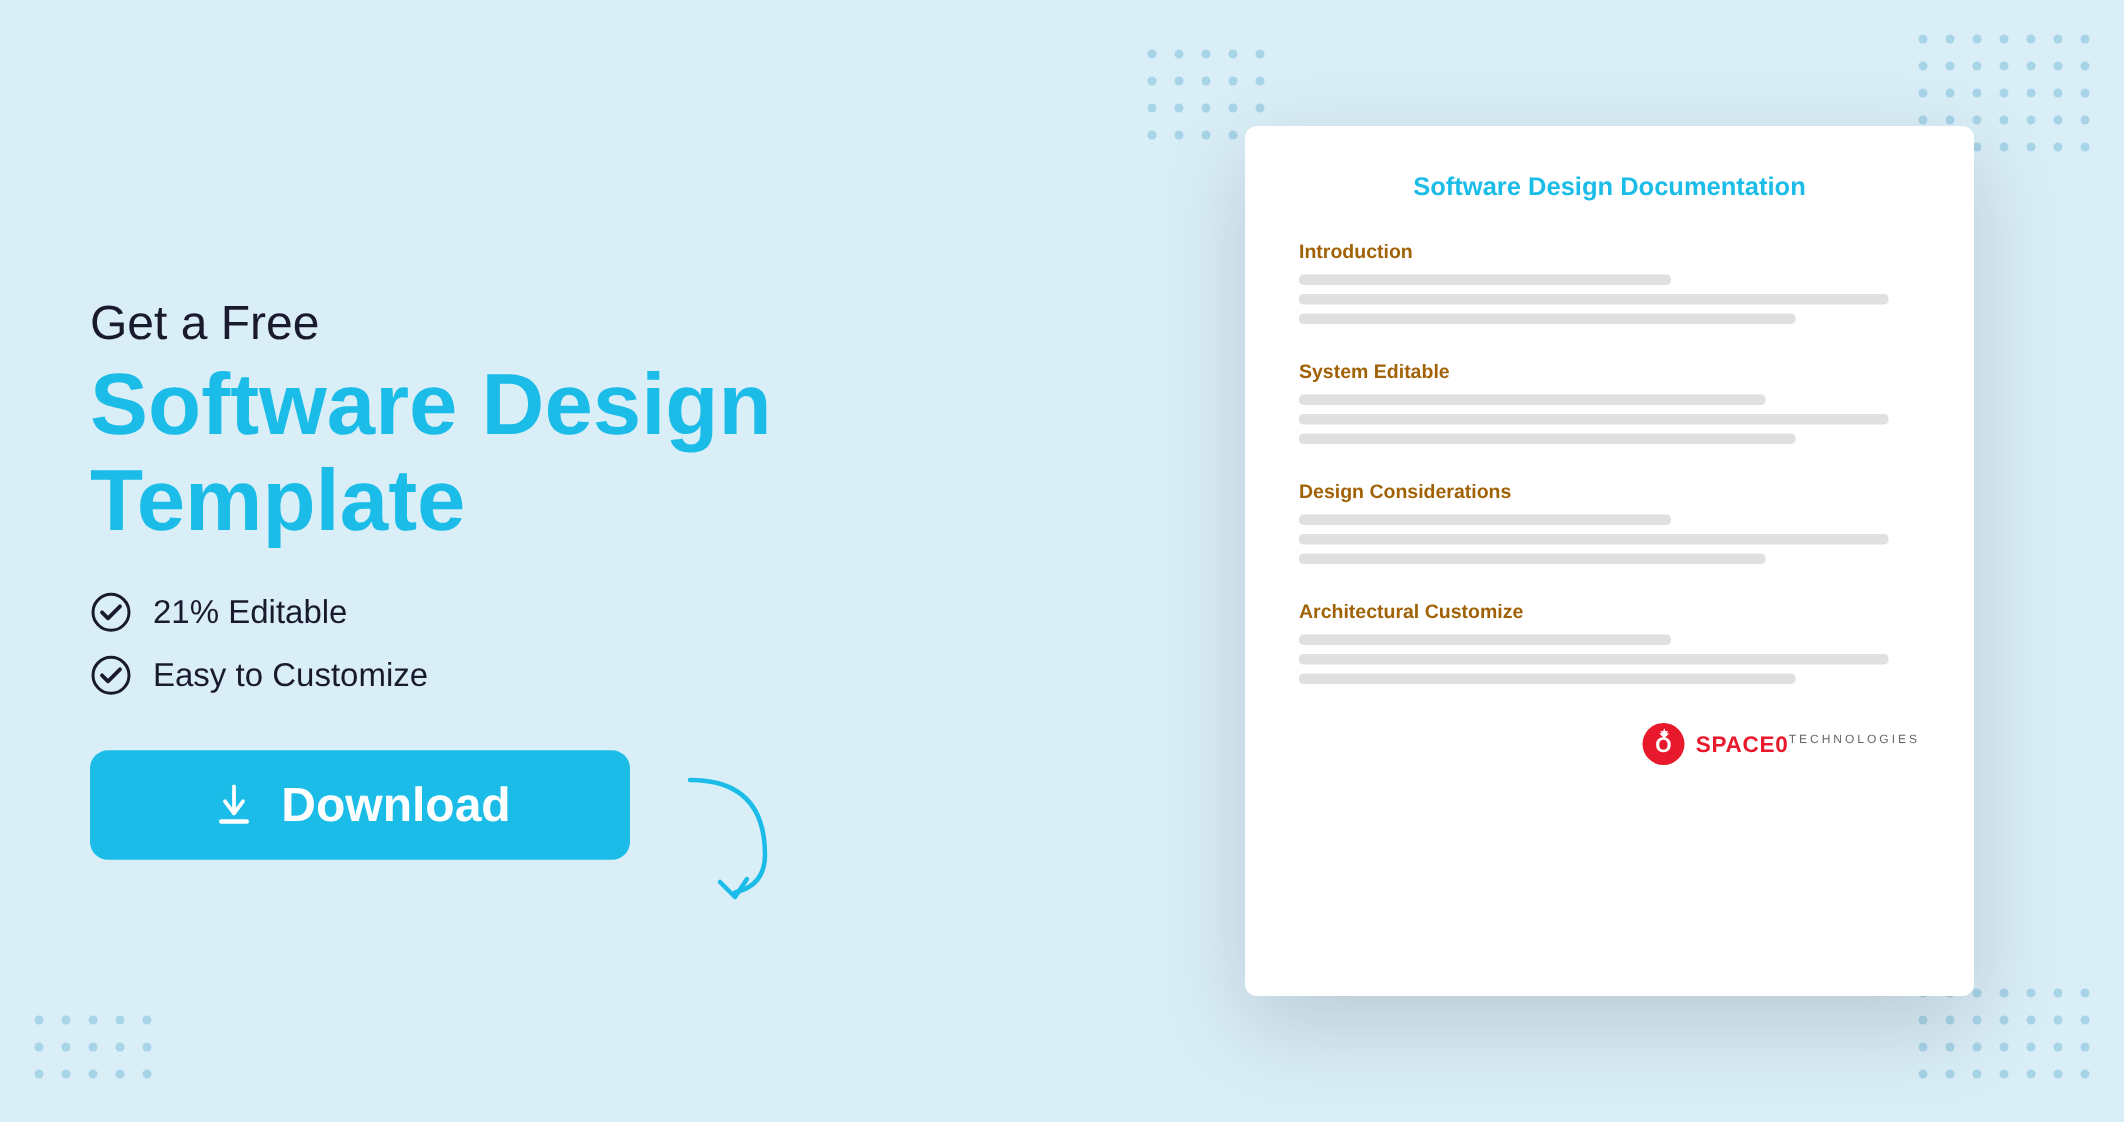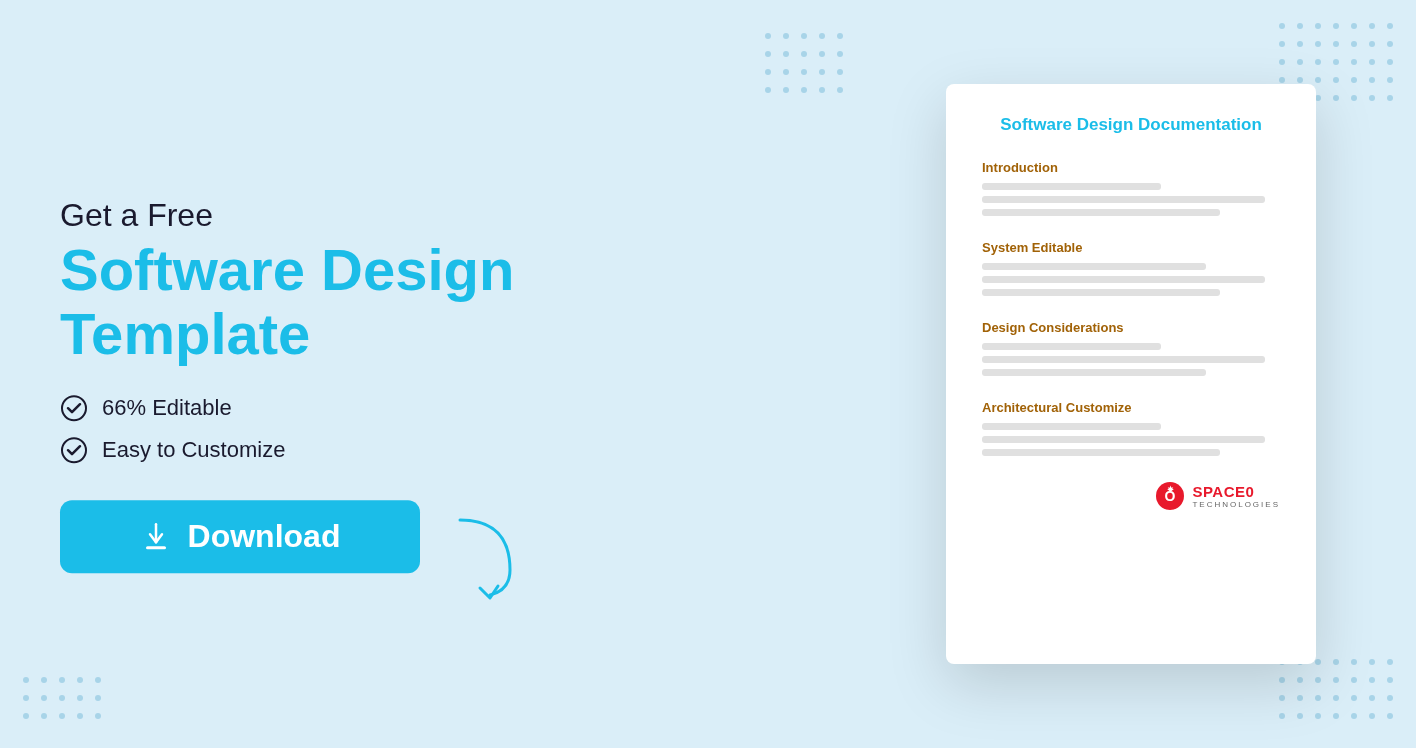--- a/index.html
+++ b/index.html
@@ -103,21 +103,21 @@
       width: 80px;
       height: 100px;
     }
 
     
     .document-card {
       position: absolute;
       right: 100px;
       top: 50%;
       transform: translateY(-50%);
-      width: 370px;
+      width: 486px;
       background: white;
       border-radius: 8px;
       box-shadow: 0 20px 60px rgba(0,0,0,0.15);
       padding: 30px 36px 30px 36px;
       min-height: 580px;
     }
 
     .doc-title {
       text-align: center;
       font-size: 17px;
@@ -158,21 +158,20 @@
       gap: 6px;
     }
 
     .logo-icon {
       width: 32px;
       height: 32px;
     }
 
     .logo-text {
       display: flex;
-      flex-direction: column;
     }
 
     .logo-name {
       font-size: 15px;
       font-weight: 900;
       color: #1a1a2e;
       letter-spacing: 0.5px;
     }
 
     .logo-name span {
@@ -372,21 +371,21 @@
   </div>
 
   <div class="features">
     <div class="feature-item">
       <span class="check-icon">
         <svg viewBox="0 0 28 28" fill="none" xmlns="http://www.w3.org/2000/svg">
           <circle cx="14" cy="14" r="12" stroke="#1a1a2e" stroke-width="2" fill="none"></circle>
           <polyline points="8,14 12,18 20,10" stroke="#1a1a2e" stroke-width="2.5" stroke-linecap="round" stroke-linejoin="round" fill="none"></polyline>
         </svg>
       </span>
-      <span>66% Editable</span>
+      <span>21% Editable</span>
     </div>
     <div class="feature-item">
       <span class="check-icon">
         <svg viewBox="0 0 28 28" fill="none" xmlns="http://www.w3.org/2000/svg">
           <circle cx="14" cy="14" r="12" stroke="#1a1a2e" stroke-width="2" fill="none"></circle>
           <polyline points="8,14 12,18 20,10" stroke="#1a1a2e" stroke-width="2.5" stroke-linecap="round" stroke-linejoin="round" fill="none"></polyline>
         </svg>
       </span>
       <span>Easy to Customize</span>
     </div>

